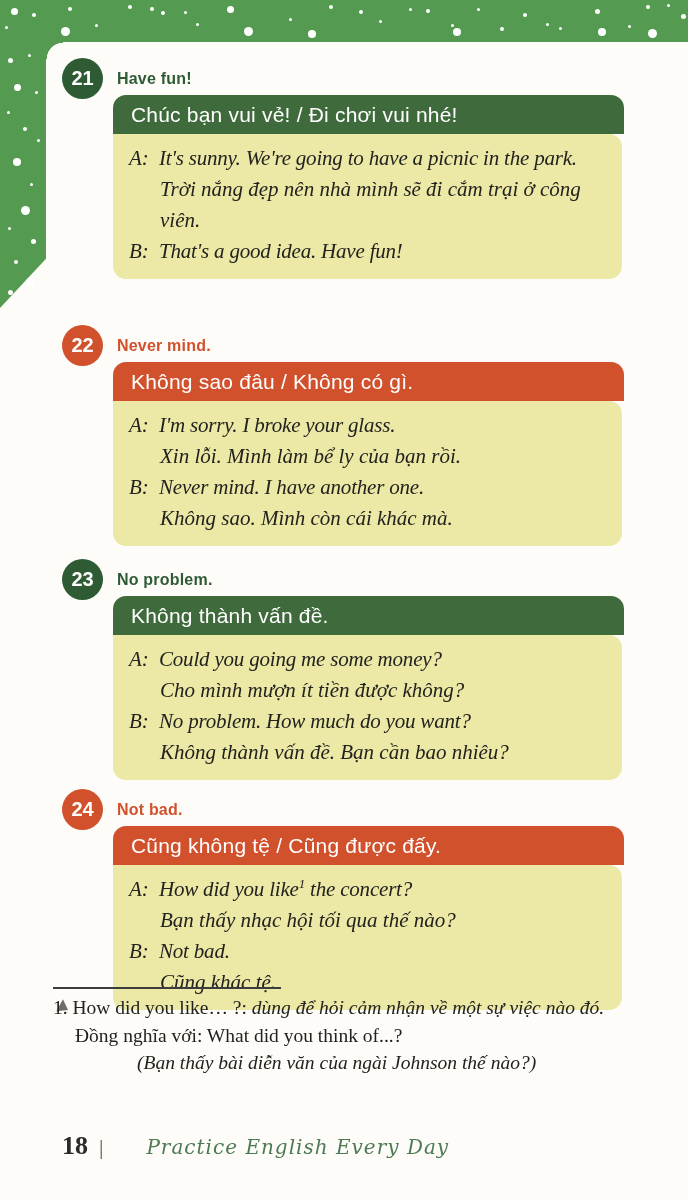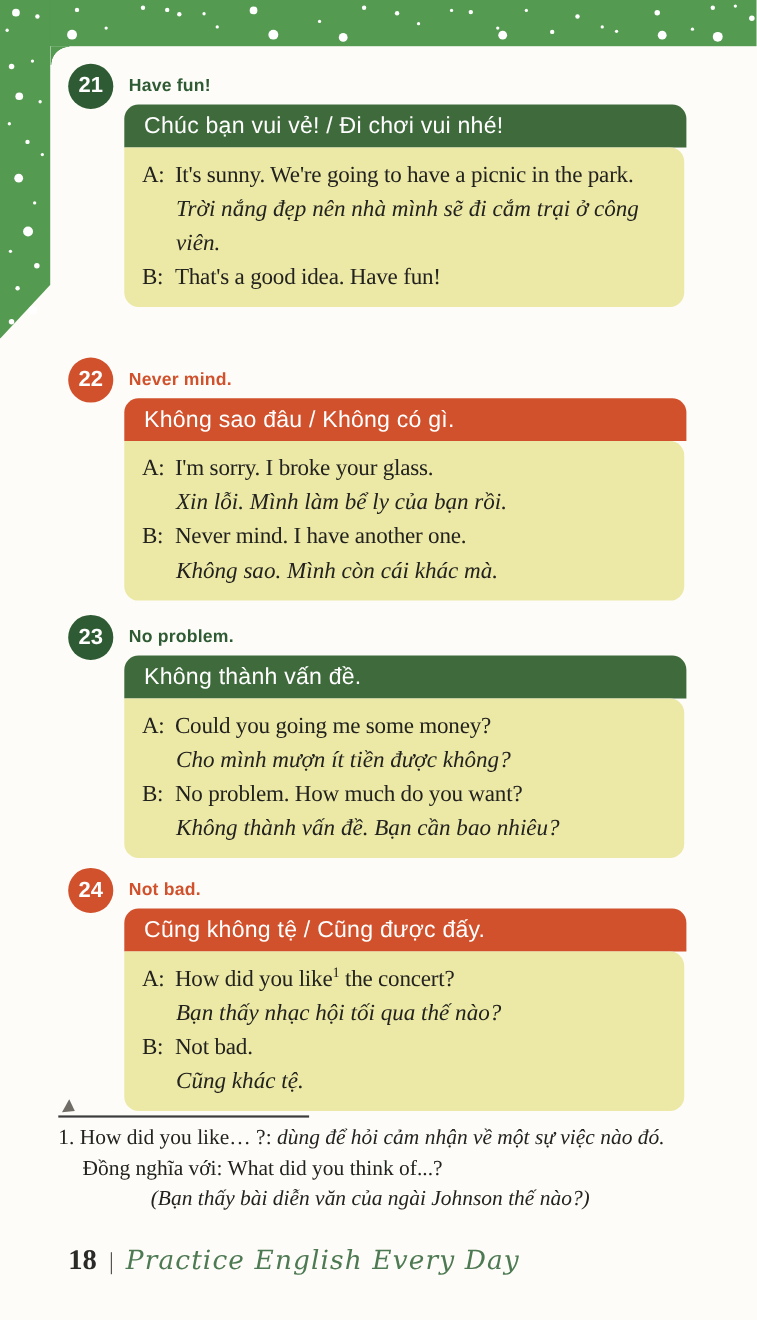--- a/index.html
+++ b/index.html
@@ -29,43 +29,43 @@
 
   .box{position:absolute;left:113px;top:37px;width:511px;}
   .box-header{height:39px;border-radius:13px 13px 0 0;display:flex;align-items:center;
               padding-left:18px;color:#fff;font-family:"Liberation Sans","DejaVu Sans",sans-serif;
               font-weight:normal;font-size:21px;letter-spacing:0.2px;}
   .c-green .box-header{background:var(--header-green,#3f6b3c);}
   .c-red .box-header{background:var(--red,#d0512c);}
   .box-body{background:var(--yellow-box,#ece8a6);border-radius:0 13px 13px 13px;
             margin-right:2px;padding:9px 14px 12px 16px;}
   .line{font-size:21px;line-height:31px;color:#22221e;}
-  .line.en{letter-spacing:-0.2px;}
+  .line.en{letter-spacing:-0.2px;font-style:italic;}
   .speaker{display:inline-block;width:30px;}
   .line.vi{padding-left:31px;font-style:italic;}
   sup{font-size:13px;line-height:0;}
 
   
   .ink-mark{position:absolute;left:55px;top:1001px;width:0;height:0;
             border-left:11px solid #57524c;border-top:4px solid transparent;
             border-bottom:8px solid transparent;transform:rotate(155deg);opacity:.85;}
-  .footnote{position:absolute;left:53px;top:1014px;width:610px;font-size:19.5px;
+  .footnote{position:absolute;left:53px;top:987px;width:610px;font-size:19.5px;
             line-height:27.5px;color:#22221e;}
   .fn-rule{width:228px;border-top:2px solid #3c3c3c;margin-bottom:5px;}
   .fn-indent{padding-left:22px;}
   .fn-indent2{padding-left:84px;}
   .it{font-style:italic;}
   .fn-example{margin-left:14px;}
 
   
   .footer{position:absolute;left:62px;top:1131px;display:flex;align-items:baseline;gap:11px;}
   .pagenum{font-weight:bold;font-size:26px;color:#2a2a28;}
   .sep{font-size:22px;color:#55544f;}
   .booktitle{font-family:"DejaVu Serif","Liberation Serif",serif;font-style:italic;
-             font-size:24px;letter-spacing:1px;color:var(--footer-green,#4e7a53);}
+             font-size:20px;letter-spacing:1px;color:var(--footer-green,#4e7a53);margin-left:32px;}
 </style>
 </head>
 <body>
 
 <div class="page">
 
   <div>
     <div class="band-top"></div>
     <div class="band-left"></div>
     <div class="corner"></div>

